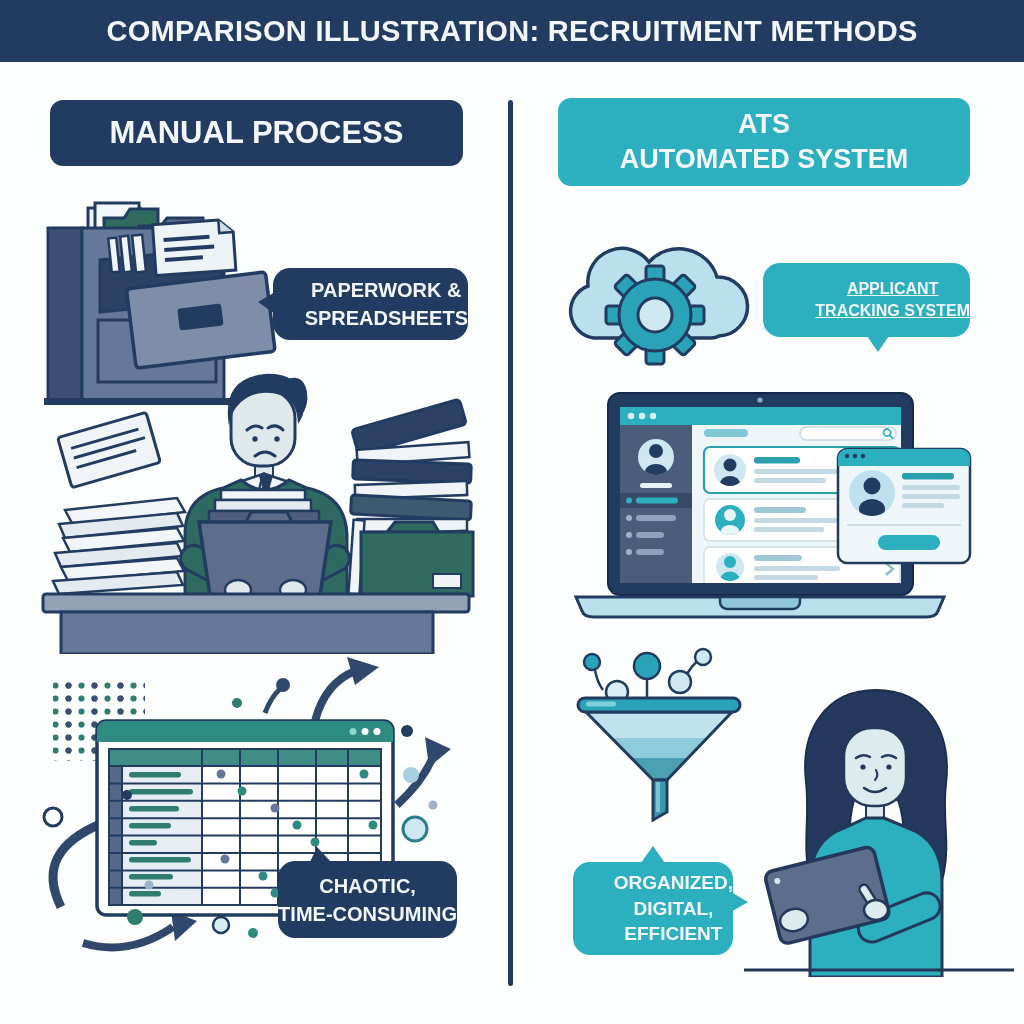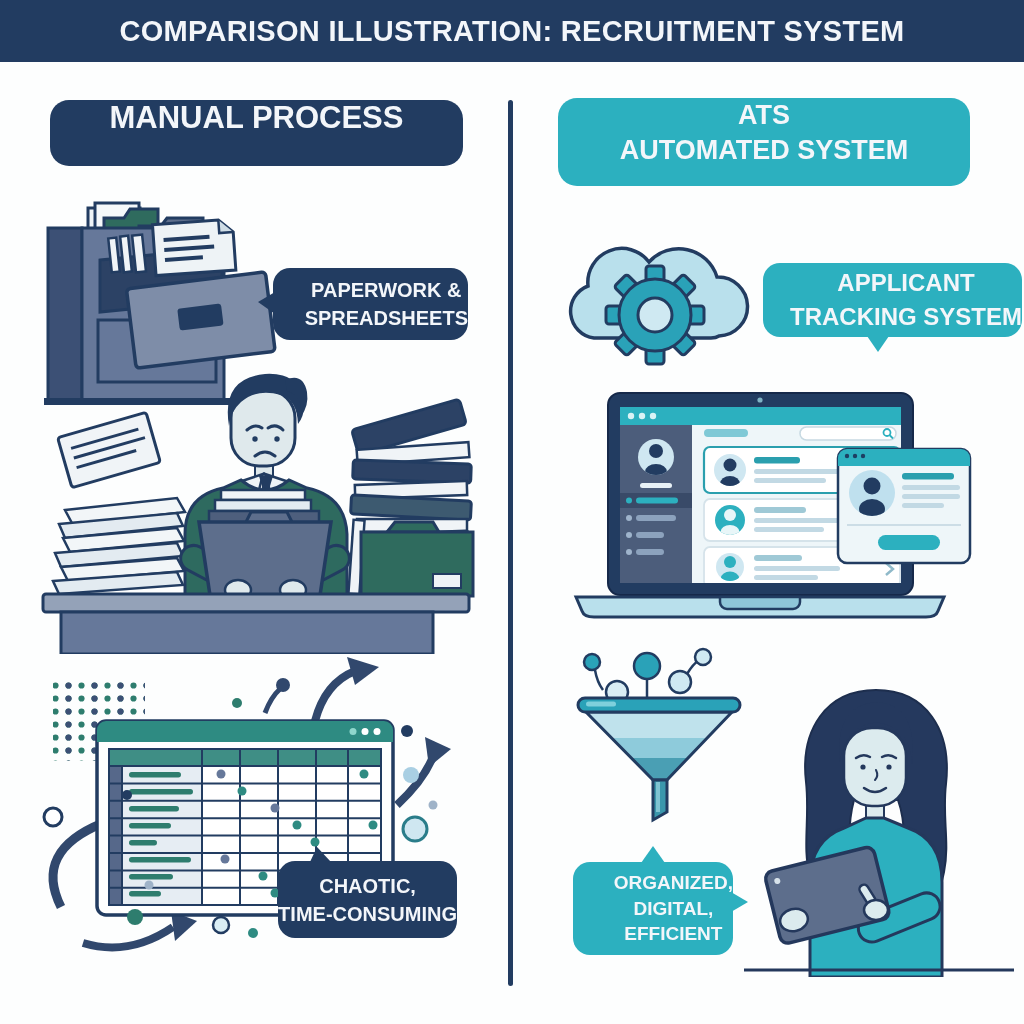--- a/index.html
+++ b/index.html
@@ -1,49 +1,49 @@
 <!DOCTYPE html>
 <html><head>
 <meta charset="utf-8">
 <style>
   html,body{margin:0;padding:0;background:#ffffff;}
   .stage{position:relative;width:1024px;height:1024px;background:#fdfefe;overflow:hidden;
          font-family:"Liberation Sans",sans-serif;}
   .banner{position:absolute;left:0;top:0;width:1024px;height:62px;background:#223c61;
           color:#f3f6fa;display:flex;align-items:center;justify-content:center;
           font-weight:bold;font-size:29px;letter-spacing:.3px;}
-  .colhdr{position:absolute;border-radius:19px;color:#f3f6fa;font-weight:bold;
-          display:flex;justify-content:center;text-align:center;
+  .colhdr{position:absolute;border-radius:13px;color:#f3f6fa;font-weight:bold;
+          display:flex;align-items:center;justify-content:center;text-align:center;
           white-space:pre-line;}
   #hdr-left{left:50px;top:100px;width:413px;height:66px;background:#223c61;font-size:31px;}
   #hdr-right{left:558px;top:98px;width:412px;height:88px;background:#2cb0bf;font-size:27px;line-height:1.3;}
   .divider{position:absolute;left:508px;top:100px;width:5px;height:886px;background:#223c61;border-radius:3px;}
   .bubble{position:absolute;border-radius:17px;color:#f3f6fa;font-weight:bold;
           display:flex;align-items:center;justify-content:flex-end;text-align:center;
           white-space:pre-line;line-height:1.4;}
   .navy{background:#223c61;} .teal{background:#2cb0bf;}
   #bub-paperwork{left:273px;top:268px;width:195px;height:72px;font-size:20px;}
-  #bub-ats{left:763px;top:263px;width:259px;height:74px;font-size:24px;}
+  #bub-ats{left:763px;top:263px;width:207px;height:74px;font-size:16px;text-decoration:underline;}
   #bub-chaotic{left:278px;top:861px;width:179px;height:77px;font-size:20px;}
   #bub-organized{left:565px;top:862px;width:160px;height:93px;font-size:19px;line-height:1.35;margin-left:8px;}
   .tail{position:absolute;width:0;height:0;}
   .tail-left{left:-15px;top:24px;border-top:10px solid transparent;border-bottom:12px solid transparent;border-right:17px solid #223c61;}
   .tail-down{left:104px;bottom:-15px;border-left:11px solid transparent;border-right:11px solid transparent;border-top:16px solid #2cb0bf;}
   .tail-up-navy{left:32px;top:-14px;border-left:7px solid transparent;border-right:14px solid transparent;border-bottom:15px solid #223c61;}
   .tail-up-teal{left:68px;top:-16px;border-left:12px solid transparent;border-right:12px solid transparent;border-bottom:17px solid #2cb0bf;}
   .tail-right{right:-15px;top:30px;border-top:10px solid transparent;border-bottom:10px solid transparent;border-left:17px solid #2cb0bf;}
   .art{position:absolute;}
 </style>
 </head>
 <body>
 
 <div class="stage">
 
   <div class="banner">
-    <span>COMPARISON ILLUSTRATION: RECRUITMENT SYSTEM</span>
+    <span>COMPARISON ILLUSTRATION: RECRUITMENT METHODS</span>
   </div>
 
   <div class="colhdr" id="hdr-left">
     <span>MANUAL PROCESS</span>
   </div>
   <div class="colhdr" id="hdr-right">
     <span>ATS
 AUTOMATED SYSTEM</span>
   </div>
   <div class="divider"></div>

